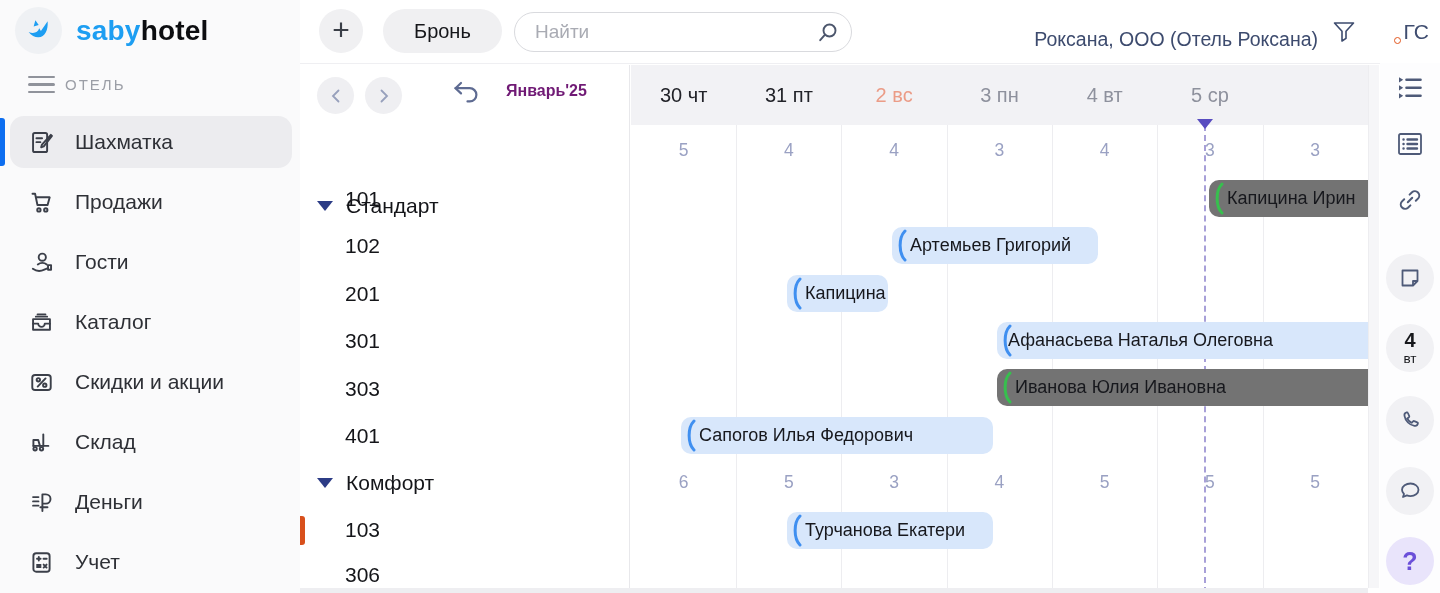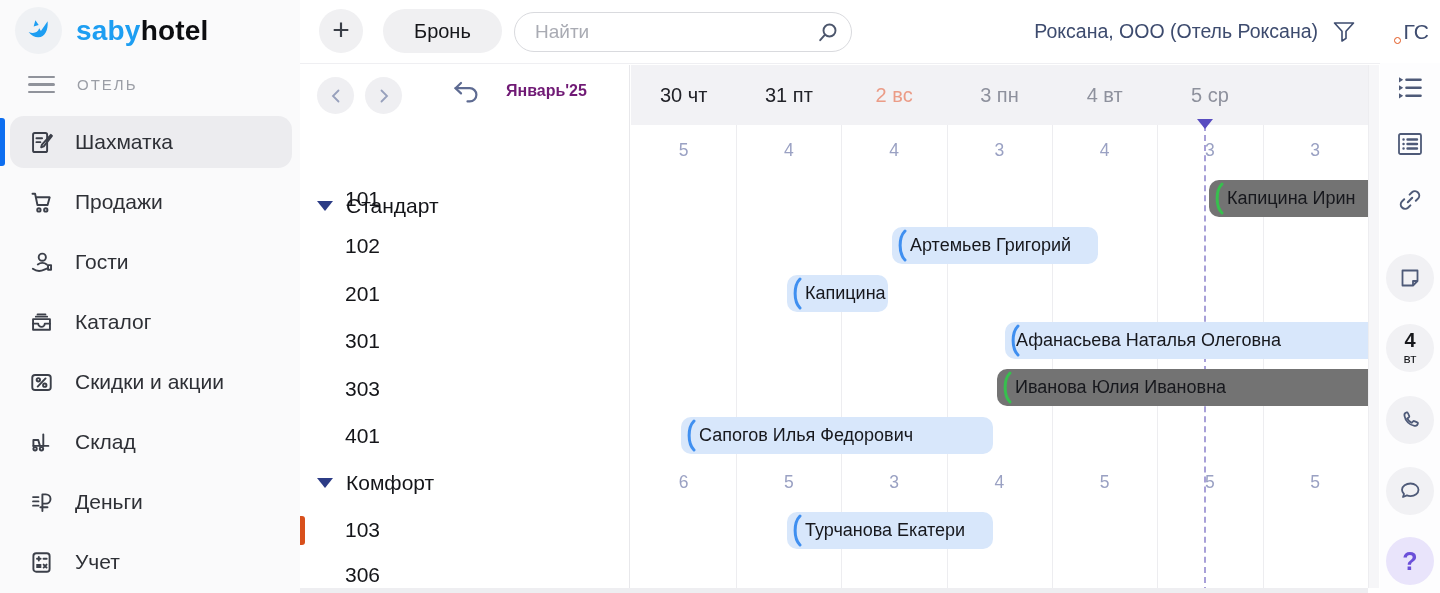--- a/index.html
+++ b/index.html
@@ -6,21 +6,21 @@
   html,body { background:#fff; }
   .canvas { position:relative; width:1440px; height:593px; background:#fff;
             font-family:"Liberation Sans",sans-serif; overflow:hidden; color:#1b1c21; }
 
   
   .sidebar { position:absolute; left:0; top:0; width:300px; height:593px; background:#fafafb; }
   .logo { position:absolute; left:15px; top:7px; display:flex; align-items:center; gap:14px; cursor:pointer; }
   .logo-circle { width:47px; height:47px; border-radius:50%; background:#eff1f4; display:flex; align-items:center; justify-content:center; }
   .logo-text { font-size:28px; font-weight:700; letter-spacing:.2px; }
   .logo-text .saby { color:#1d9ef2;margin-top:32px; } .logo-text .hotel { color:#0c0d10; }
-  .burger-row { position:absolute; left:28px; top:76px; display:flex; align-items:center; gap:22px; }
+  .burger-row { position:absolute; left:28px; top:76px; display:flex; align-items:center; gap:10px; }
   .burger { width:27px; display:flex; flex-direction:column; gap:5px; cursor:pointer; }
   .burger span { height:2.4px; background:#90939b; border-radius:2px; }
   .workspace { font-size:15px; color:#9b9ea6; letter-spacing:2px; }
   .menu { position:absolute; left:0; top:112px; width:300px; }
   .menu-item { position:relative; height:60px; display:flex; align-items:center; padding-left:28px; gap:20px;
                font-size:21px; color:#2e3036; cursor:pointer; }
   .menu-item > * { position:relative; z-index:1; }
   .menu-item.selected::before { content:""; position:absolute; left:10px; right:8px; top:4px; bottom:4px;
                background:#ececef; border-radius:14px; z-index:0; }
   .menu-item.selected::after { content:""; position:absolute; left:0; top:6px; height:48px; width:5px;
@@ -33,21 +33,21 @@
               font-size:30px; font-weight:400; color:#3a3e47; display:flex; align-items:center; justify-content:center;
               cursor:pointer; line-height:1; padding-bottom:3px; }
   .btn-book { position:absolute; left:83px; top:9px; height:44px; padding:4px 31px; border-radius:22px; background:#f0f0f2;
               font-size:20px; color:#15161a; display:flex; align-items:center; cursor:pointer; }
   .search { position:absolute; left:214px; top:12px; width:338px; height:40px; border:1px solid #d9dade;
             border-radius:20px; background:#fff; }
   .search input { border:0; outline:0; background:transparent; width:100%; height:100%;
             font:19px "Liberation Sans",sans-serif; color:#333; padding:0 44px 0 20px; }
   .search input::placeholder { color:#a9abb3; }
   .search .mag { position:absolute; right:11px; top:8px; cursor:pointer; }
-  .account { position:absolute; right:122px; top:0; height:63px; display:flex; align-items:center;
+  .account { position:absolute; right:122px; top:8px; height:63px; display:flex; align-items:center;
              font-size:19.5px; color:#3d4b6e; cursor:pointer; }
   .funnel { position:absolute; right:84px; top:21px; cursor:pointer; }
   .initials { position:absolute; right:11px; top:0; height:63px; display:flex; align-items:center;
               font-size:21px; color:#3f4d70; cursor:pointer; }
   .gs-dot { width:7px; height:7px; border:1.6px solid #e2571f; border-radius:50%; align-self:flex-end;
             margin:0 2px 19px 0; }
   .topline { position:absolute; left:300px; top:63px; width:1140px; height:1px; background:#efeff2; }
 
   
   .nav-circle { position:absolute; width:37px; height:37px; border-radius:50%; background:#efeff2;
@@ -310,21 +310,21 @@
           <path d="M11 2 C4.5 8.5 4.5 24.5 11 31"></path>
         </svg>
       <span>Артемьев Григорий</span>
     </div>
     <div class="bar blue" style="left:156px;top:150px;width:101px;">
       <svg width="14" height="33" viewBox="0 0 14 33">
           <path d="M11 2 C4.5 8.5 4.5 24.5 11 31"></path>
         </svg>
       <span>Капицина</span>
     </div>
-    <div class="bar blue clip" style="left:374px;top:197px;width:371px;padding-left:11px;">
+    <div class="bar blue clip" style="left:366px;top:197px;width:371px;padding-left:11px;">
       <svg width="14" height="33" viewBox="0 0 14 33">
           <path d="M11 2 C4.5 8.5 4.5 24.5 11 31"></path>
         </svg>
       <span>Афанасьева Наталья Олеговна</span>
     </div>
     <div class="bar green clip" style="left:366px;top:244px;width:371px;">
       <svg width="14" height="33" viewBox="0 0 14 33">
           <path d="M11 2 C4.5 8.5 4.5 24.5 11 31"></path>
         </svg>
       <span>Иванова Юлия Ивановна</span>

